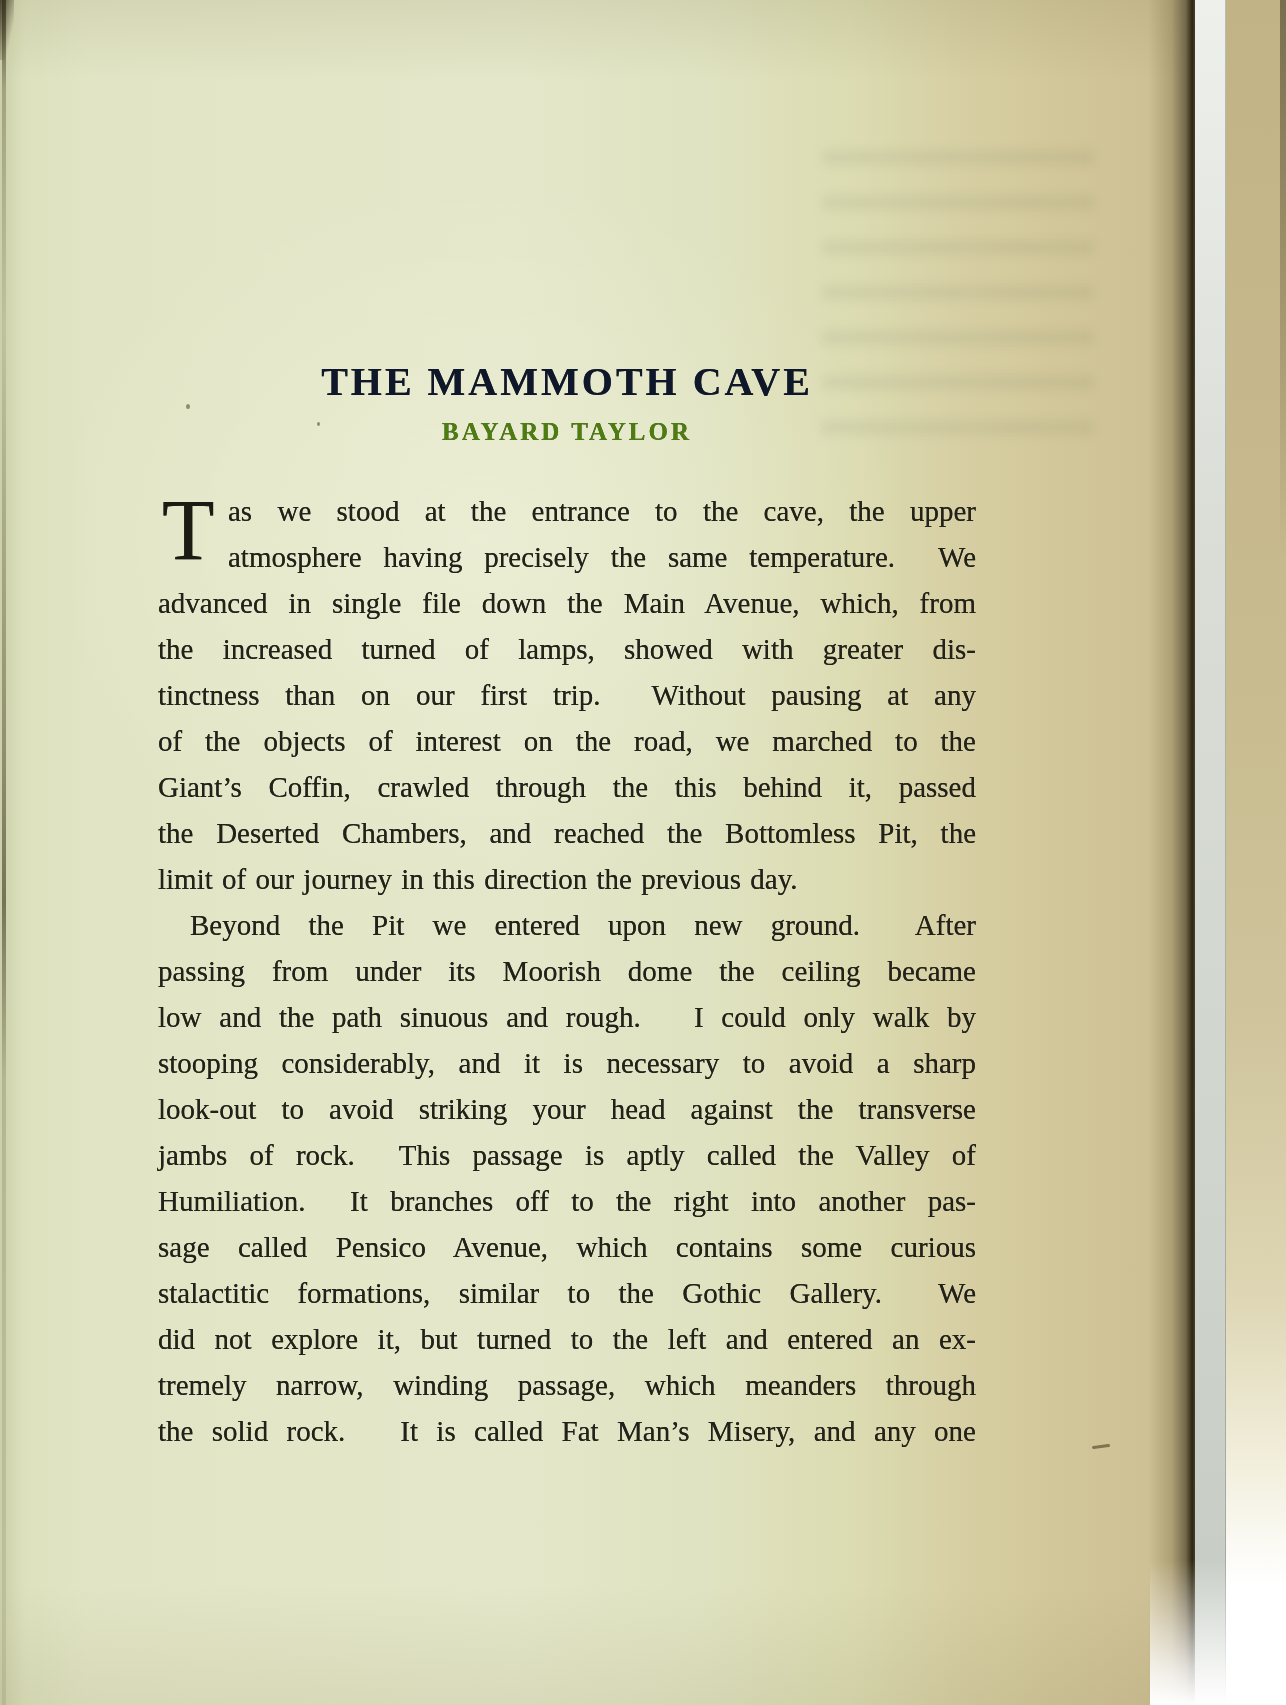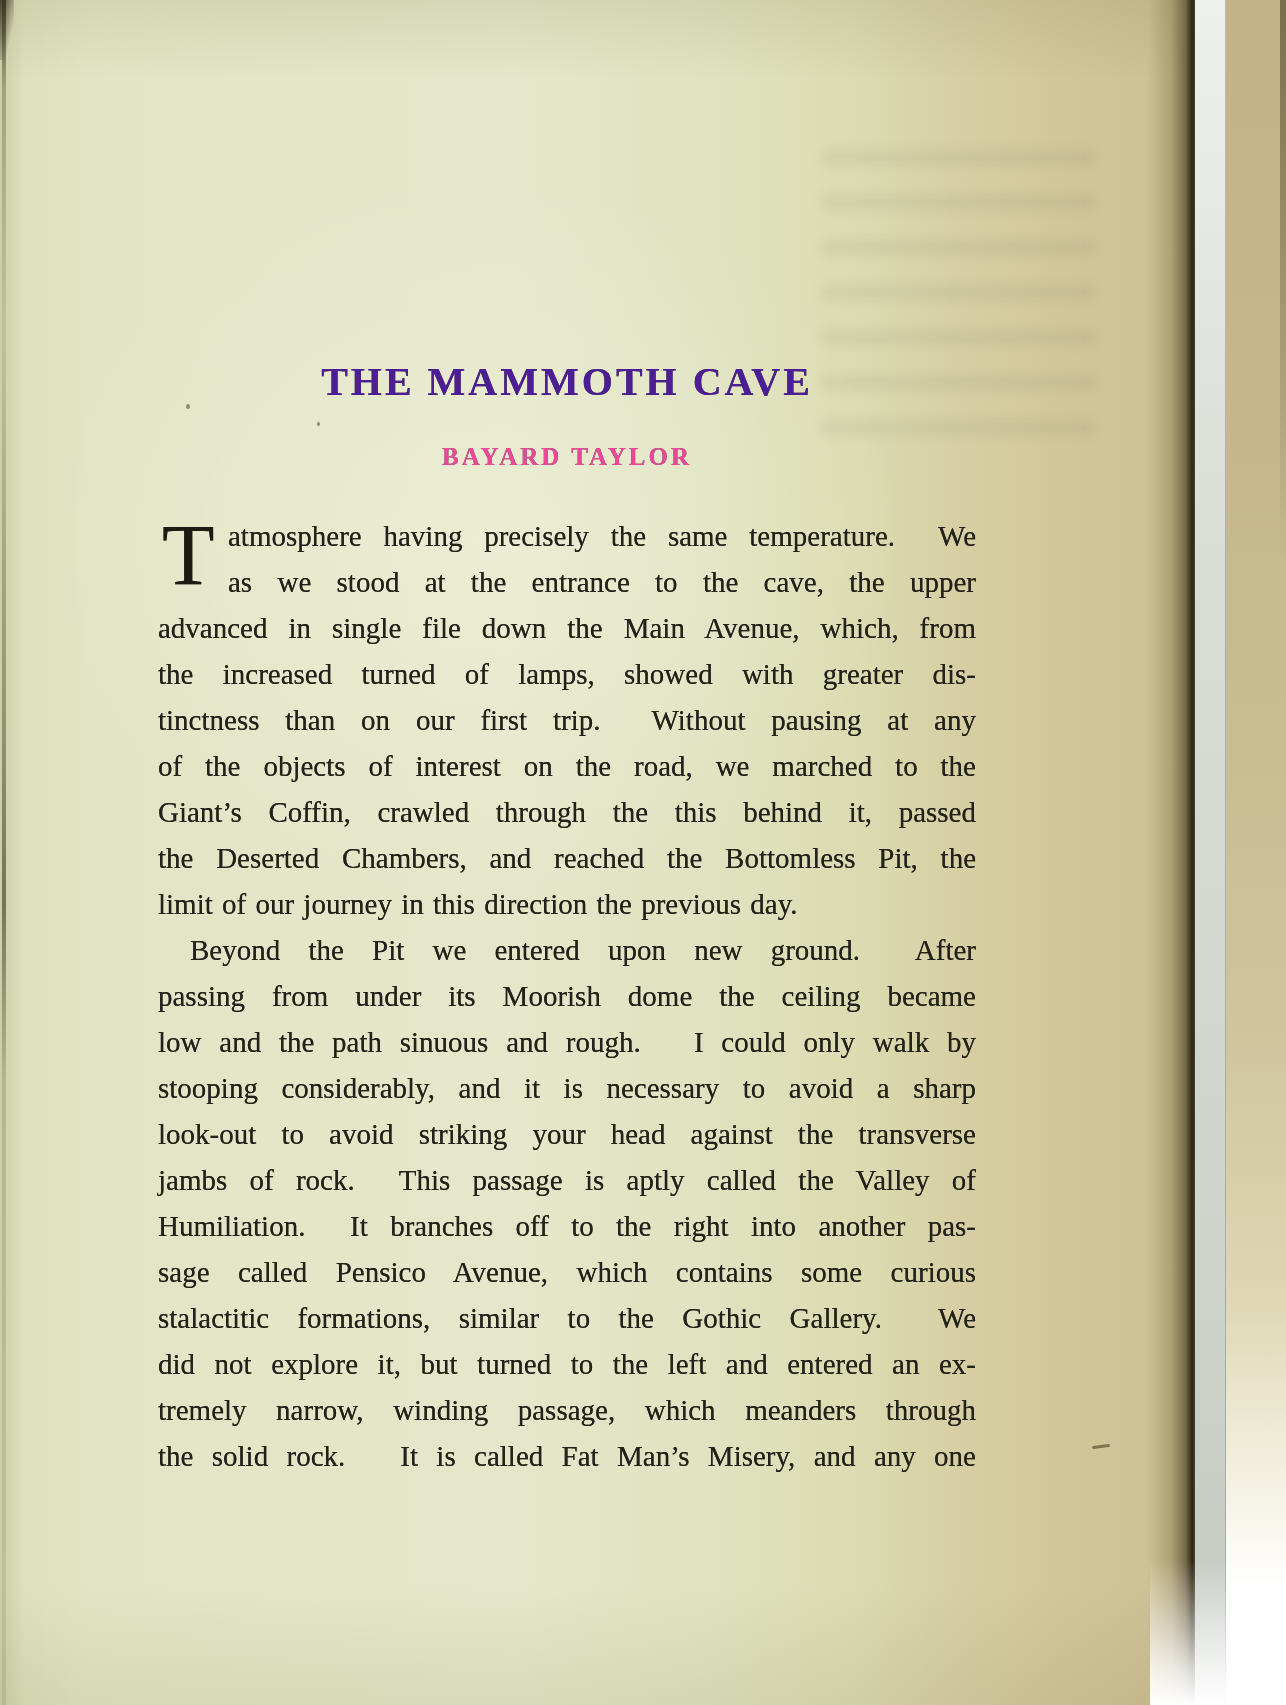--- a/index.html
+++ b/index.html
@@ -91,27 +91,27 @@
   .text-block {
     position: absolute;
     left: 158px; top: 0; width: 818px;
     color: #23221a;
     text-shadow: 0 0 0.5px rgba(35,33,25,0.85);
   }
   h1.title {
     margin: 362px 0 0 0;
     font-size: 40px; line-height: 40px;
     font-weight: 700; letter-spacing: 3px;
-    text-align: center; color: #4c1d95;
+    text-align: center; color: #0f172a;
   }
   .author {
-    margin-top: 43px;
+    margin-top: 18px;
     font-size: 25px; line-height: 24px;
     font-weight: 700; letter-spacing: 3px;
-    text-align: center; color: #ec4899;
+    text-align: center; color: #4d7c0f;
   }
   .body-text {
     margin-top: 44px;
     font-size: 29px; line-height: 46px;
     word-spacing: 2px;
   }
   .para { position: relative; }
   .dropcap {
     float: left;
     width: 64px; height: 78px;
@@ -144,22 +144,22 @@
   <div class="layer pen-mark"></div>
 
   <div class="text-block">
     <h1 class="title">THE MAMMOTH CAVE</h1>
     <div class="author">BAYARD TAYLOR</div>
 
     <div class="body-text">
 
       <div class="para">
         <span class="dropcap">T</span>
+        <div class="line indent2">as we stood at the entrance to the cave, the upper</div>
         <div class="line">atmosphere having precisely the same temperature.&nbsp; We</div>
-        <div class="line indent2">as we stood at the entrance to the cave, the upper</div>
         <div class="line">advanced in single file down the Main Avenue, which, from</div>
         <div class="line">the increased turned of lamps, showed with greater dis-</div>
         <div class="line">tinctness than on our first trip.&nbsp; Without pausing at any</div>
         <div class="line">of the objects of interest on the road, we marched to the</div>
         <div class="line">Giant’s Coffin, crawled through the this behind it, passed</div>
         <div class="line">the Deserted Chambers, and reached the Bottomless Pit, the</div>
         <div class="line end">limit of our journey in this direction the previous day.</div>
       </div>
 
       <div class="para">

